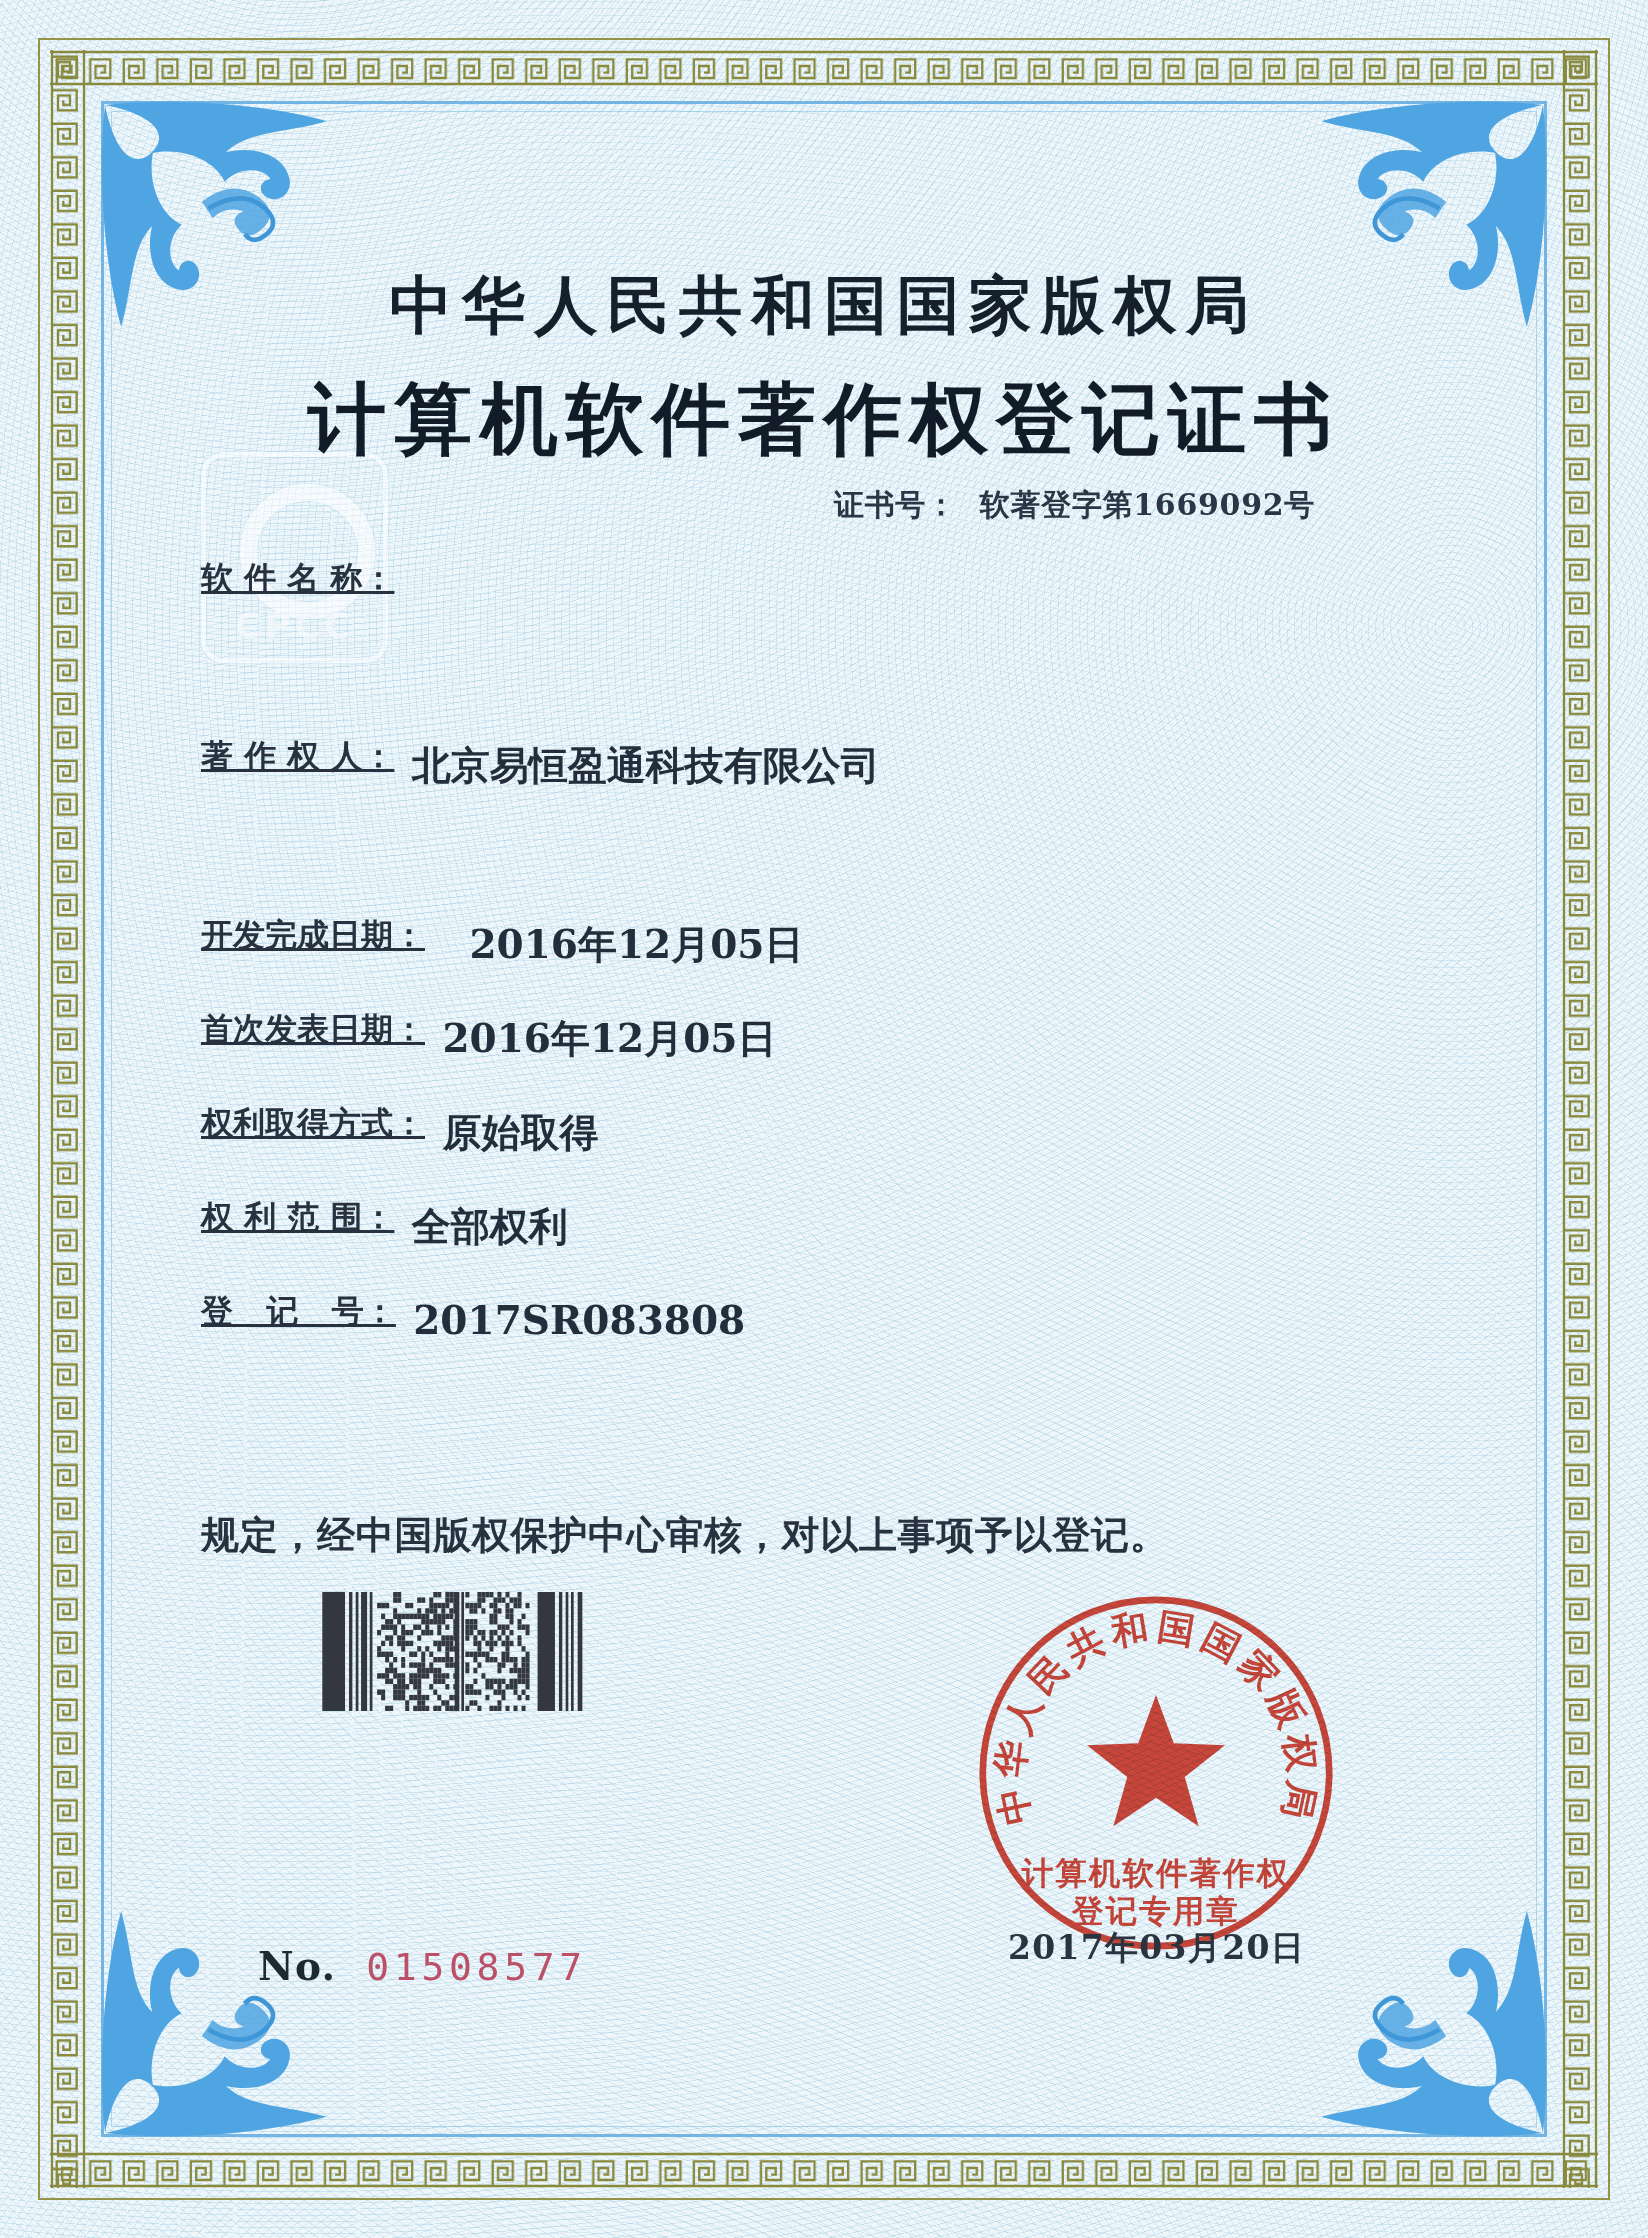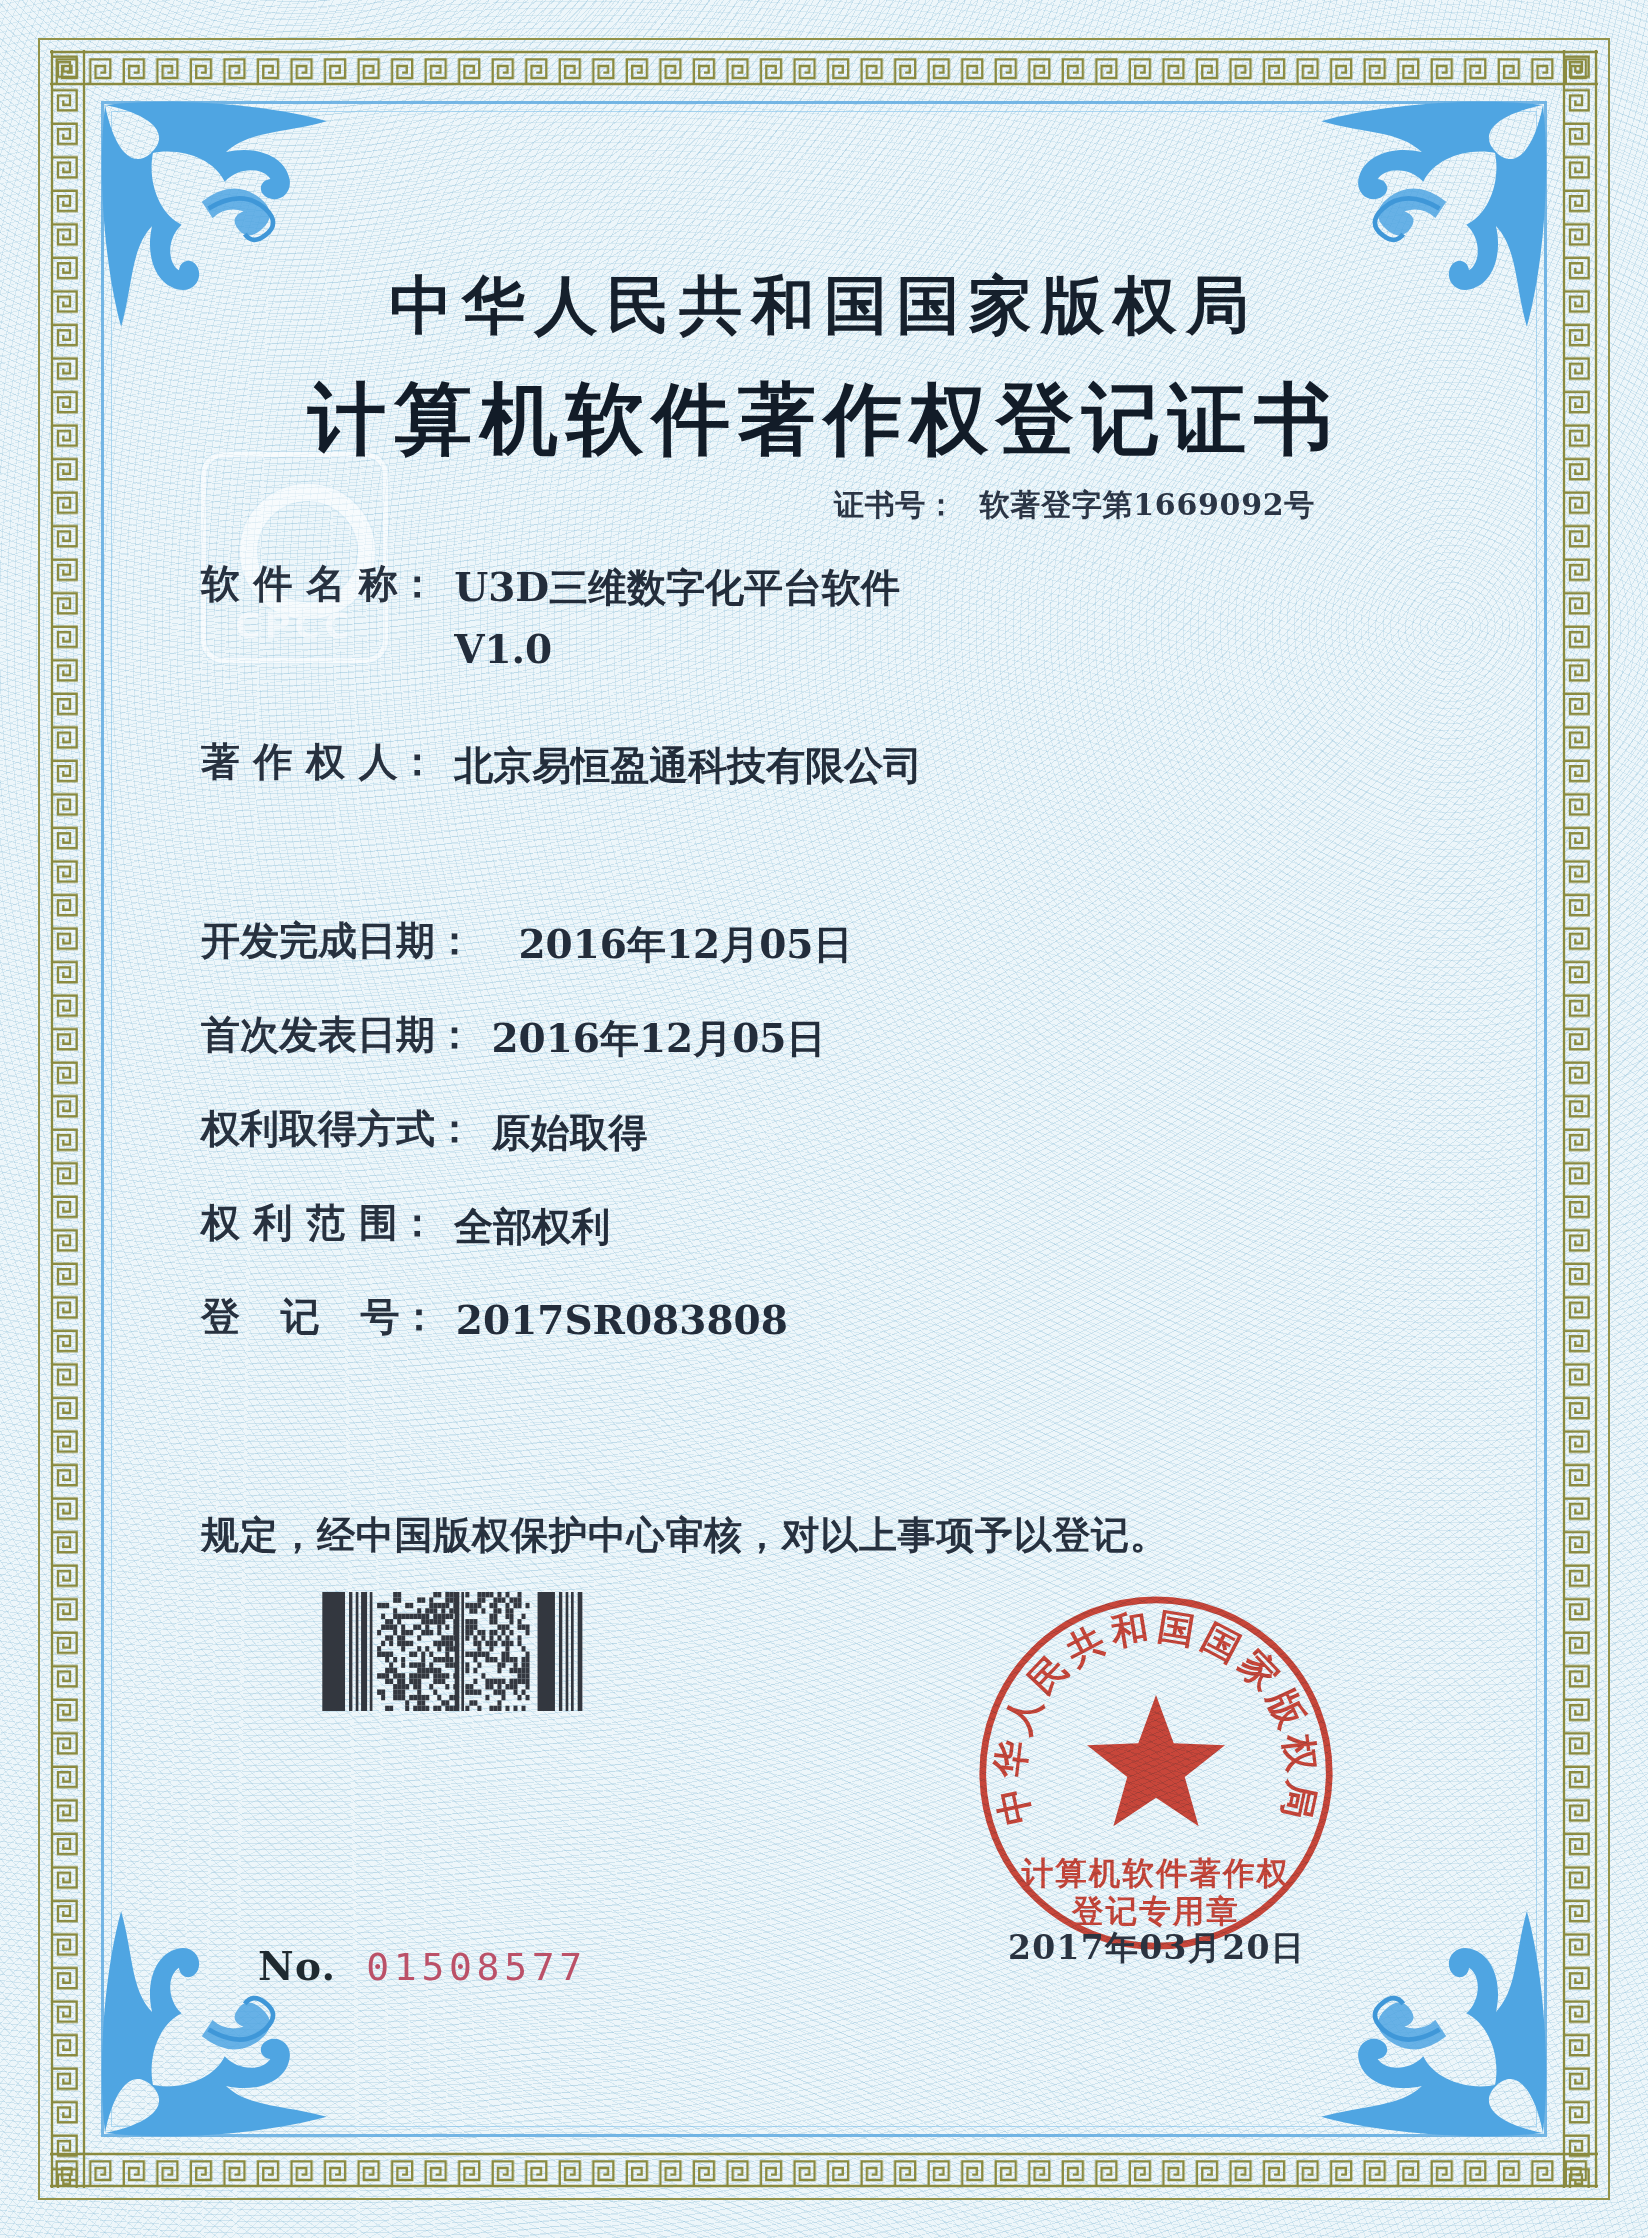--- a/index.html
+++ b/index.html
@@ -55,21 +55,21 @@
   .title2{
     position:absolute;left:0;right:0;top:368px;text-align:center;
     font-size:78px;font-weight:900;letter-spacing:8px;color:#121c28;z-index:3;
   }
   .certno{
     position:absolute;top:485px;right:333px;font-size:30px;font-weight:700;
     color:#2b3545;z-index:3;letter-spacing:0.7px;
   }
   .certno .lab{margin-right:23px;}
   .row{position:absolute;left:201px;display:flex;align-items:flex-start;z-index:3;}
-  .flabel{font-size:39px;color:#27313f;white-space:pre;font-weight:600;}
+  .flabel{font-size:32px;color:#27313f;white-space:pre;font-weight:600;text-decoration:underline;}
   .fvalue{font-size:39px;color:#232d3b;margin-left:17.4px;font-weight:600;line-height:1.58;}
   .r-name{top:557px;}  .r-holder{top:735px;}
   .r-dev{top:914px;gap:27px;}  .r-pub{top:1008px;}
   .r-acq{top:1102px;}  .r-scope{top:1196px;}
   .r-reg{top:1290px;}
   .stmt{position:absolute;font-size:38px;color:#27313f;letter-spacing:0.7px;z-index:3;font-weight:600;}
   .stmt.l1{left:289px;top:1413px;}
   .stmt.l2{left:201px;top:1510px;}
 
   
@@ -177,21 +177,20 @@
 
   <div class="title1">中华人民共和国国家版权局</div>
   <div class="title2">计算机软件著作权登记证书</div>
 
   <div class="certno">
     <span class="lab">证书号：</span><span>软著登字第1669092号</span>
   </div>
 
   <div class="row r-name">
     <span class="flabel">软 件 名 称：</span>
-    <span class="fvalue"><span>U3D三维数字化平台软件</span><br><span>V1.0</span></span>
   </div>
 
   <div class="row r-holder">
     <span class="flabel">著 作 权 人：</span>
     <span class="fvalue">北京易恒盈通科技有限公司</span>
   </div>
 
   <div class="row r-dev">
     <span class="flabel">开发完成日期：</span>
     <span class="fvalue">2016年12月05日</span>

